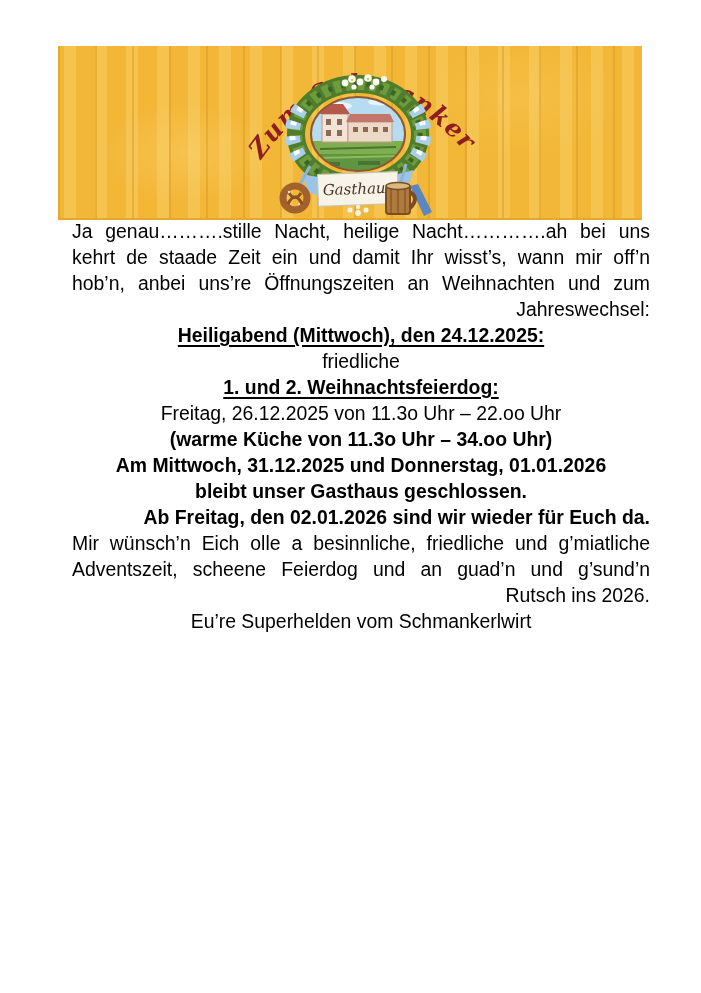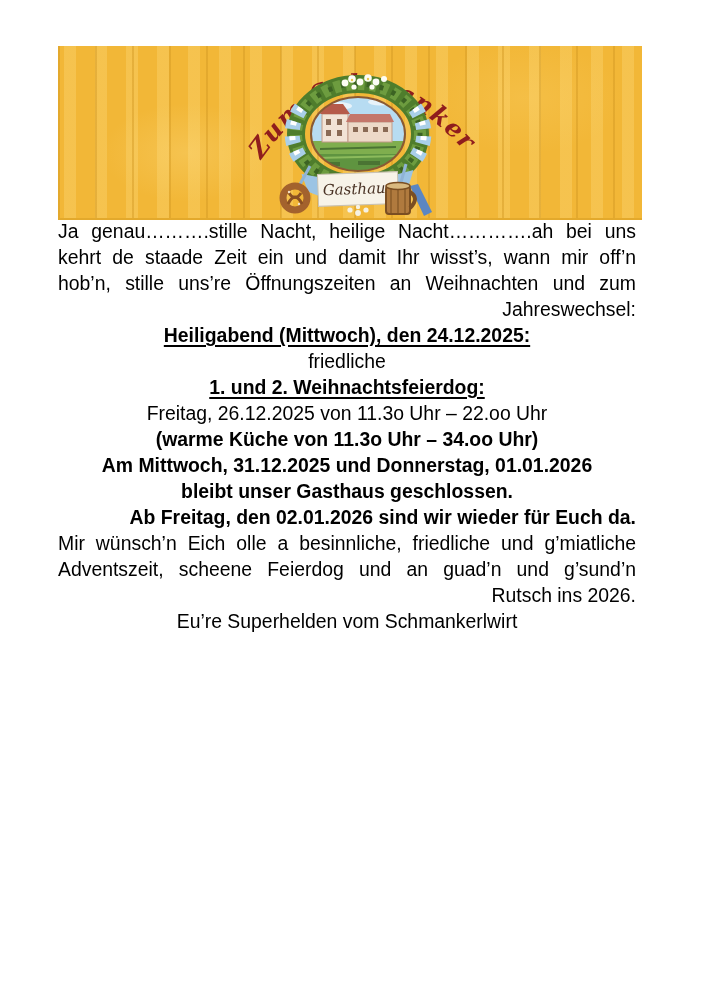--- a/index.html
+++ b/index.html
@@ -21,21 +21,21 @@
     background-color: #f2b737;
     background-image:
       repeating-linear-gradient(90deg, rgba(210,152,34,0.45) 0 2px, rgba(0,0,0,0) 2px 37px),
       repeating-linear-gradient(90deg, rgba(255,226,140,0.28) 6px 18px, rgba(0,0,0,0) 18px 37px),
       radial-gradient(120px 70px at 22% 62%, rgba(248,205,100,0.55), rgba(0,0,0,0) 70%),
       radial-gradient(140px 80px at 80% 30%, rgba(247,198,84,0.5), rgba(0,0,0,0) 70%);
     border-bottom: 2px solid #e3a92c;
   }
   .content {
     position: absolute;
-    left: 58px;
+    left: 72px;
     top: 218px;
     width: 578px;
     font-size: 19.4px;
     line-height: 26px;
   }
   .content div, .content p { margin: 0; }
   .jl { text-align: justify; text-align-last: justify; text-justify: inter-word; }
   .left { text-align: right; }
   .ctr { text-align: center; }
   .bold { font-weight: bold; }
@@ -157,21 +157,21 @@
         <path d="M 352 146 Q 362 152 352 162" fill="none" stroke="#7A4E22" stroke-width="4"></path>
       </g>
     </svg>
   </div>
 
   <div class="content">
 
     <div class="mt-intro">
       <div class="jl">Ja genau……….stille Nacht, heilige Nacht………….ah bei uns</div>
       <div class="jl">kehrt de staade Zeit ein und damit Ihr wisst’s, wann mir off’n</div>
-      <div class="jl">hob’n, stille uns’re Öffnungszeiten an Weihnachten und zum</div>
+      <div class="jl">hob’n, anbei uns’re Öffnungszeiten an Weihnachten und zum</div>
       <div class="left">Jahreswechsel:</div>
     </div>
 
     <div class="ctr bold und mt-h1">Heiligabend (Mittwoch), den 24.12.2025:</div>
 
     <div class="ctr mt-geschl">friedliche</div>
 
     <div class="ctr bold und mt-h2">1. und 2. Weihnachtsfeierdog:</div>
 
     <div class="mt-days">

